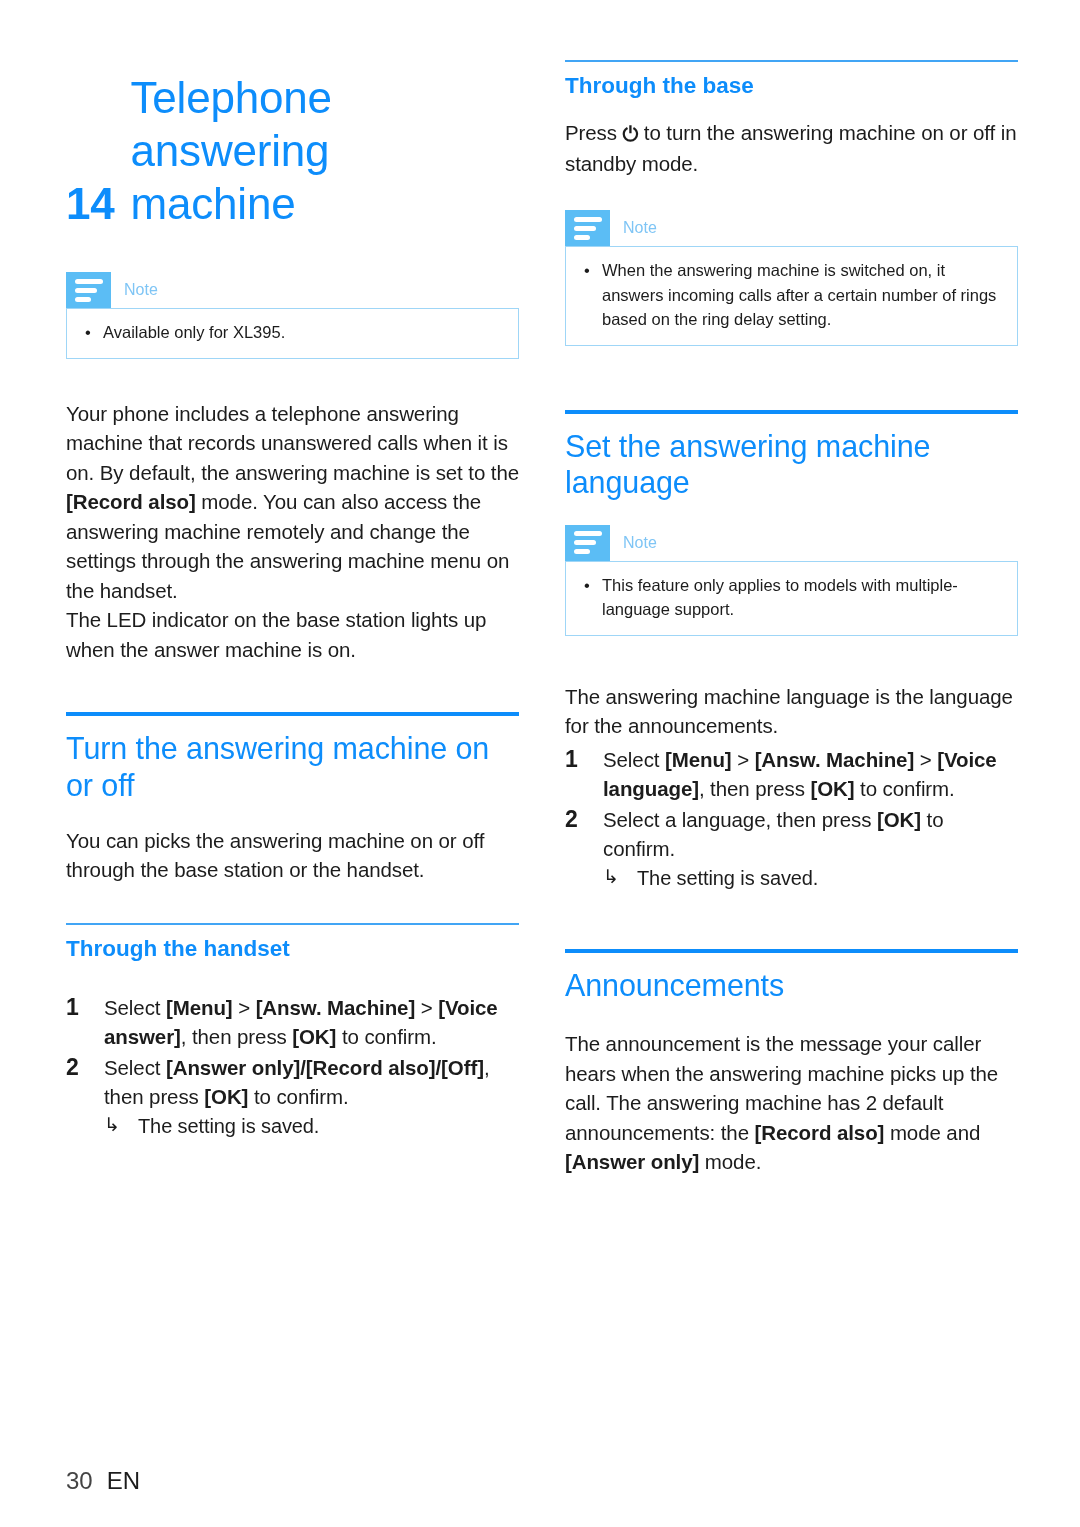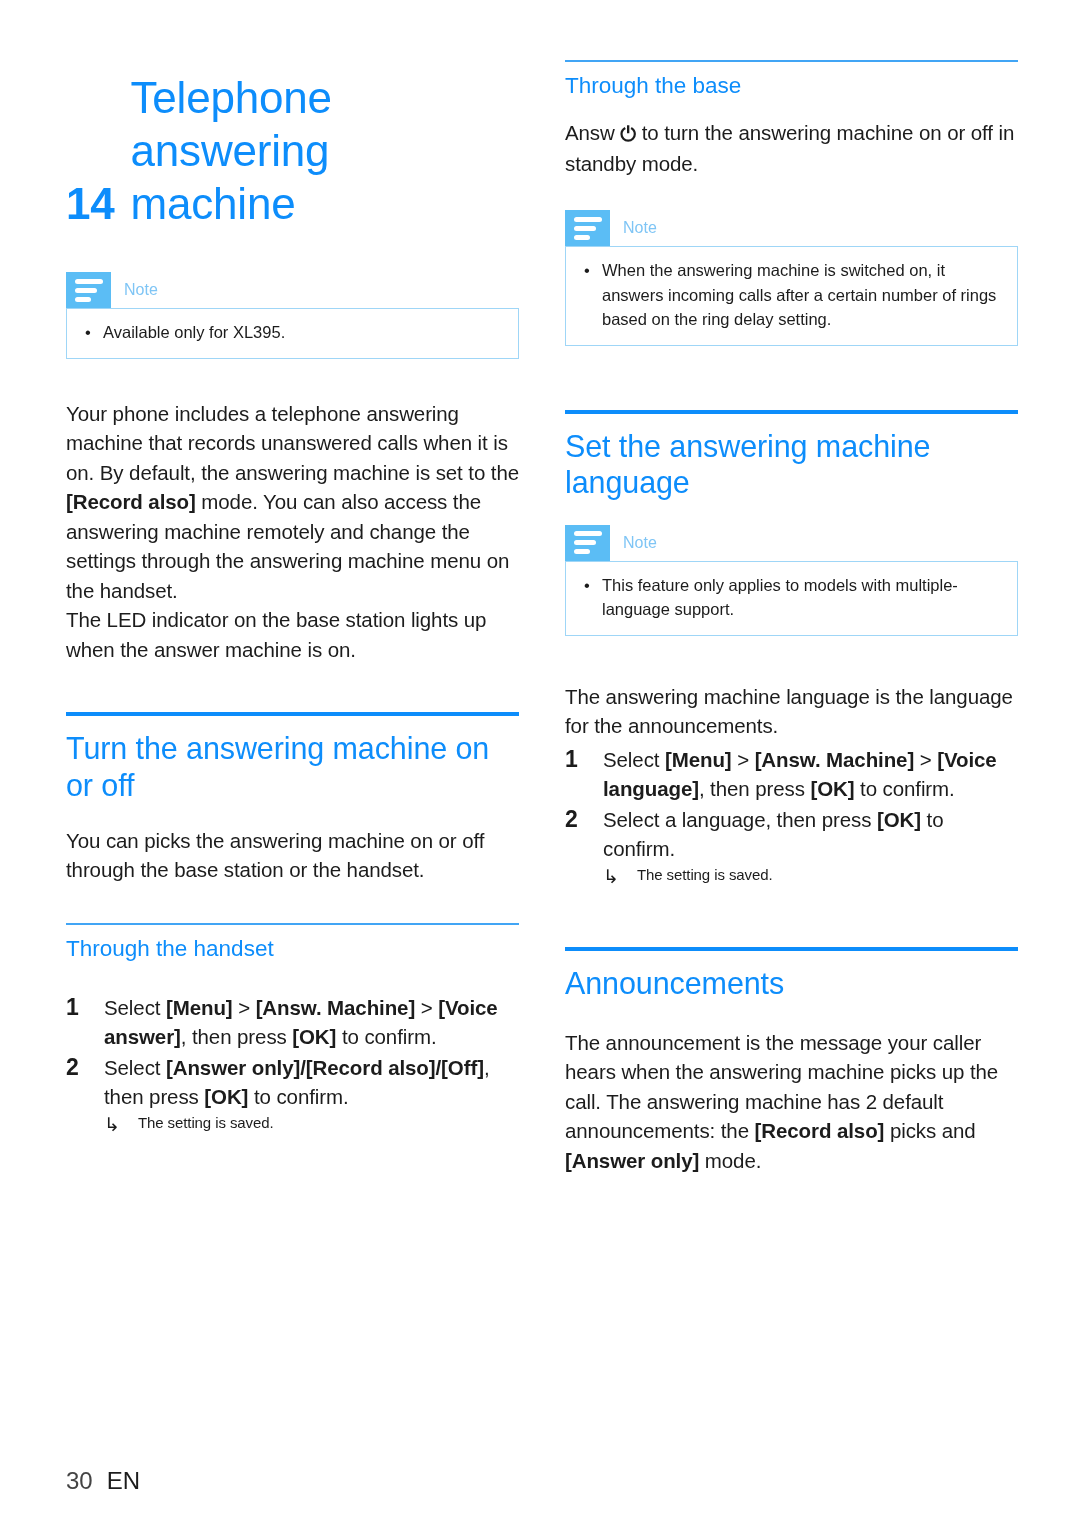--- a/index.html
+++ b/index.html
@@ -69,21 +69,21 @@
   }
   .h2-rule {
     height: 2px;
     background: #41a5f5;
     margin-bottom: 10px;
   }
   .h2 {
     color: #0d8dfb;
     font-size: 22.5px;
     line-height: 1.25;
-    font-weight: 400;
+    font-weight: 700;
     margin: 0 0 12px 0;
   }
 
   
   .p {
     font-size: 20.5px;
     line-height: 1.44;
     margin: 0 0 0 0;
     color: #1c1c1c;
     letter-spacing: -0.1px;
@@ -167,21 +167,21 @@
   .substep {
     display: flex;
     margin-top: 1px;
   }
   .substep .arrow {
     flex: 0 0 34px;
     font-size: 19px;
     line-height: 1.42;
   }
   .substep .sub-txt {
-    font-size: 15px;
+    font-size: 20px;
     line-height: 1.42;
   }
   .power-icon {
     font-size: 20px;
     font-weight: 700;
     vertical-align: -1px;
   }
 
   
   .footer {
@@ -271,21 +271,21 @@
 
     </div>
 
     <div class="col">
 
       <div class="h2-rule"></div>
       <h2 class="h2">Through the base</h2>
 
       <div style="height:6px"></div>
 
-      <p class="p"><span>Answ </span><span class="power-icon">⏻</span><span> to turn the answering machine on or off in standby mode.</span></p>
+      <p class="p"><span>Press </span><span class="power-icon">⏻</span><span> to turn the answering machine on or off in standby mode.</span></p>
 
       <div style="height:32px"></div>
 
       <div class="note">
         <div class="note-head">
           <div class="note-icon">
             <div class="bar b1"></div>
             <div class="bar b2"></div>
             <div class="bar b3"></div>
           </div>
@@ -346,21 +346,21 @@
         </div>
       </div>
 
       <div style="height:54px"></div>
 
       <div class="h1-rule"></div>
       <h1 class="h1">Announcements</h1>
 
       <div style="height:4px"></div>
 
-      <p class="p"><span>The announcement is the message your caller hears when the answering machine picks up the call. The answering machine has 2 default announcements: the </span><b>[Record also]</b><span> picks and </span><b>[Answer only]</b><span> mode.</span></p>
+      <p class="p"><span>The announcement is the message your caller hears when the answering machine picks up the call. The answering machine has 2 default announcements: the </span><b>[Record also]</b><span> mode and </span><b>[Answer only]</b><span> mode.</span></p>
 
     </div>
 
   </div>
 
   <div class="footer">
     <span class="pg">30</span>
     <span class="lang">EN</span>
   </div>
 

